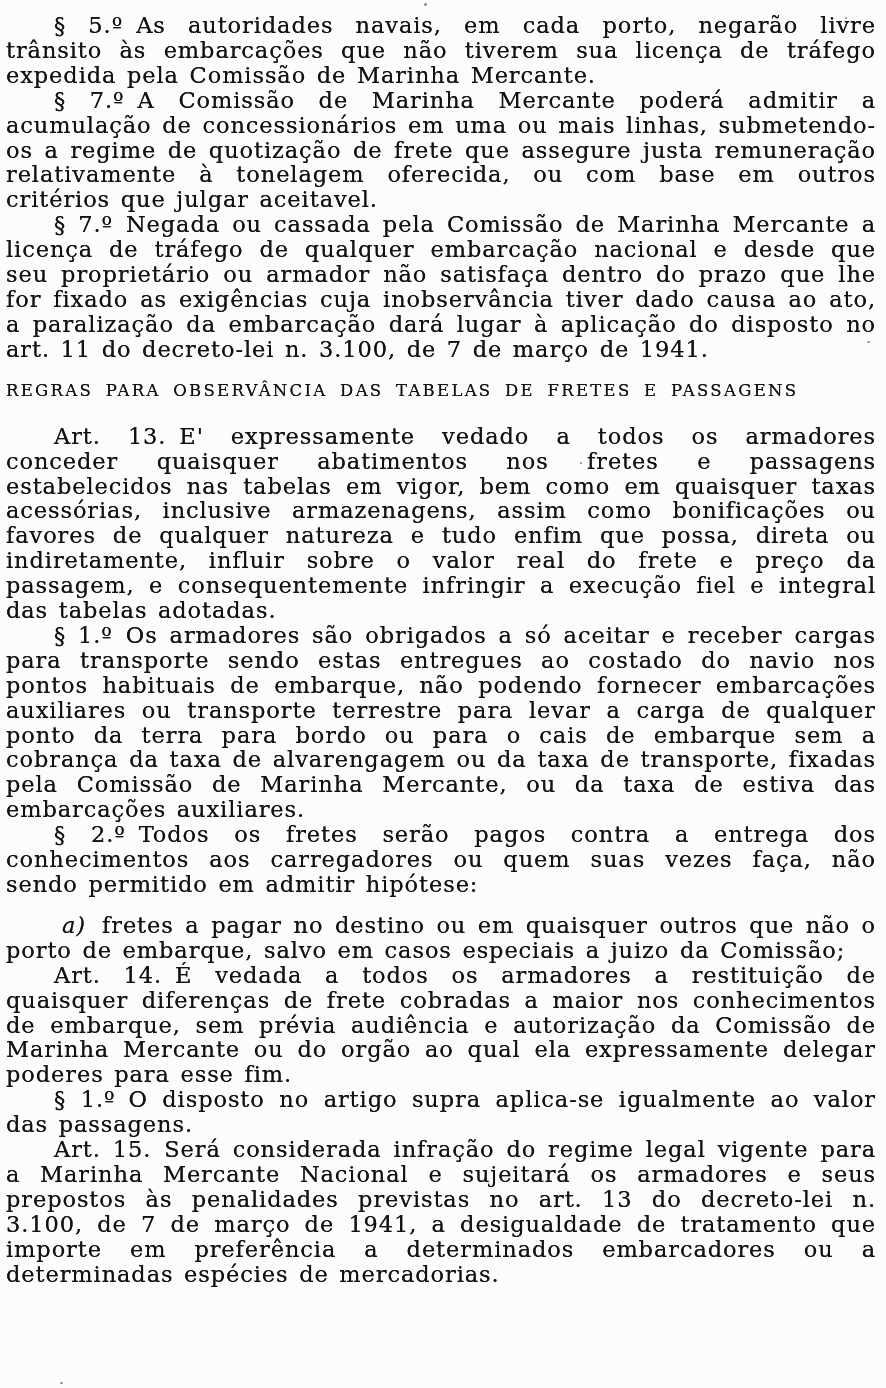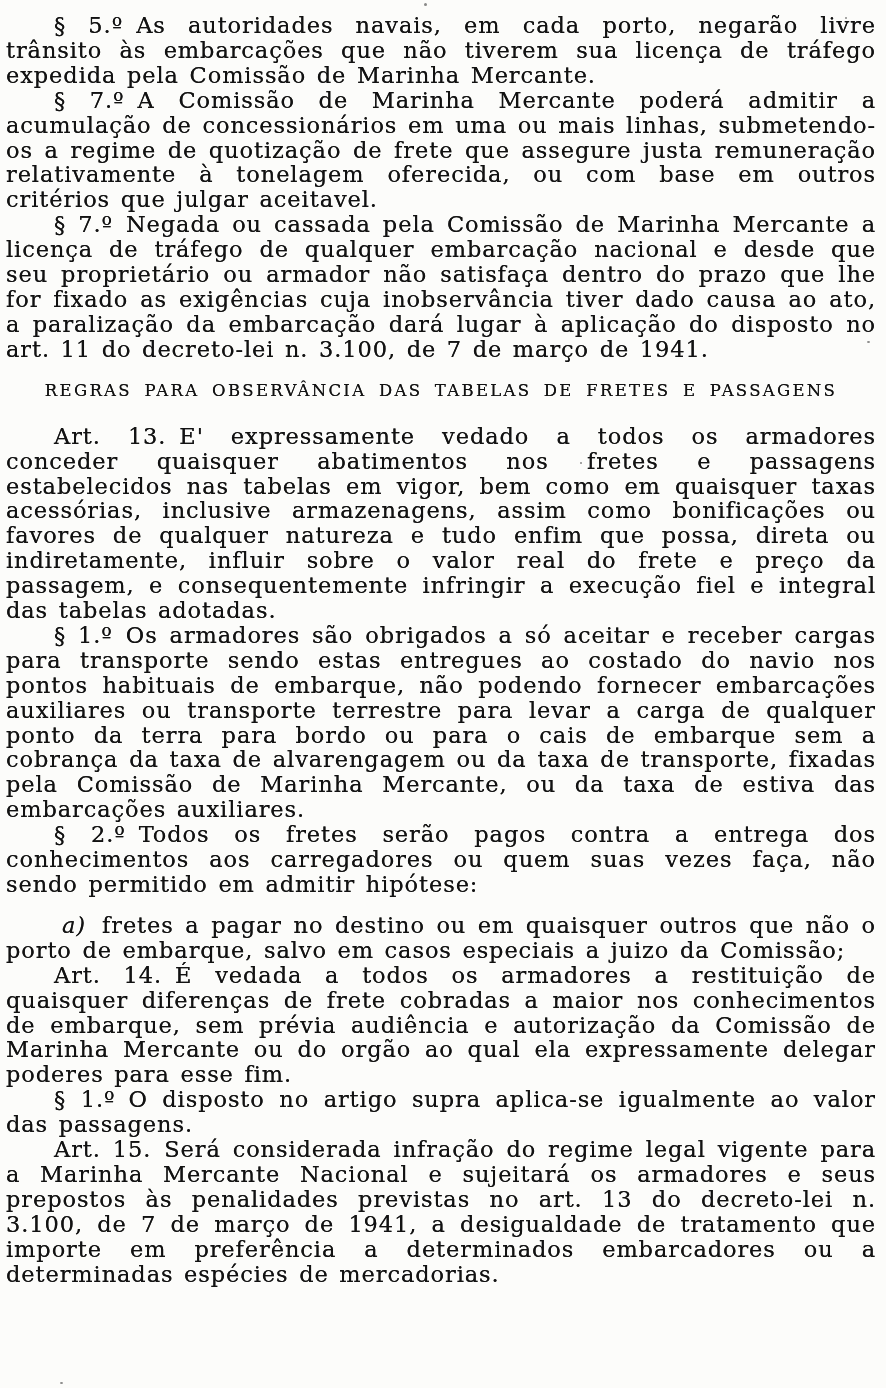--- a/index.html
+++ b/index.html
@@ -32,21 +32,21 @@
   .item .marker { font-style: italic; padding-right: 16px; }
   .gap-small { margin-top: 16px; }
   .gap-art { }
   .heading {
     margin: 19px 0 23px 0;
     font-size: 16.5px;
     font-weight: normal;
     line-height: 20px;
     letter-spacing: 2.3px;
     word-spacing: 5px;
-    text-align: center;
+    text-align: left;
     text-indent: 0;
   }
   .speck {
     position: absolute;
     background: #2a2a2a;
     border-radius: 50%;
     opacity: 0.55;
   }
 </style>
 </head>

